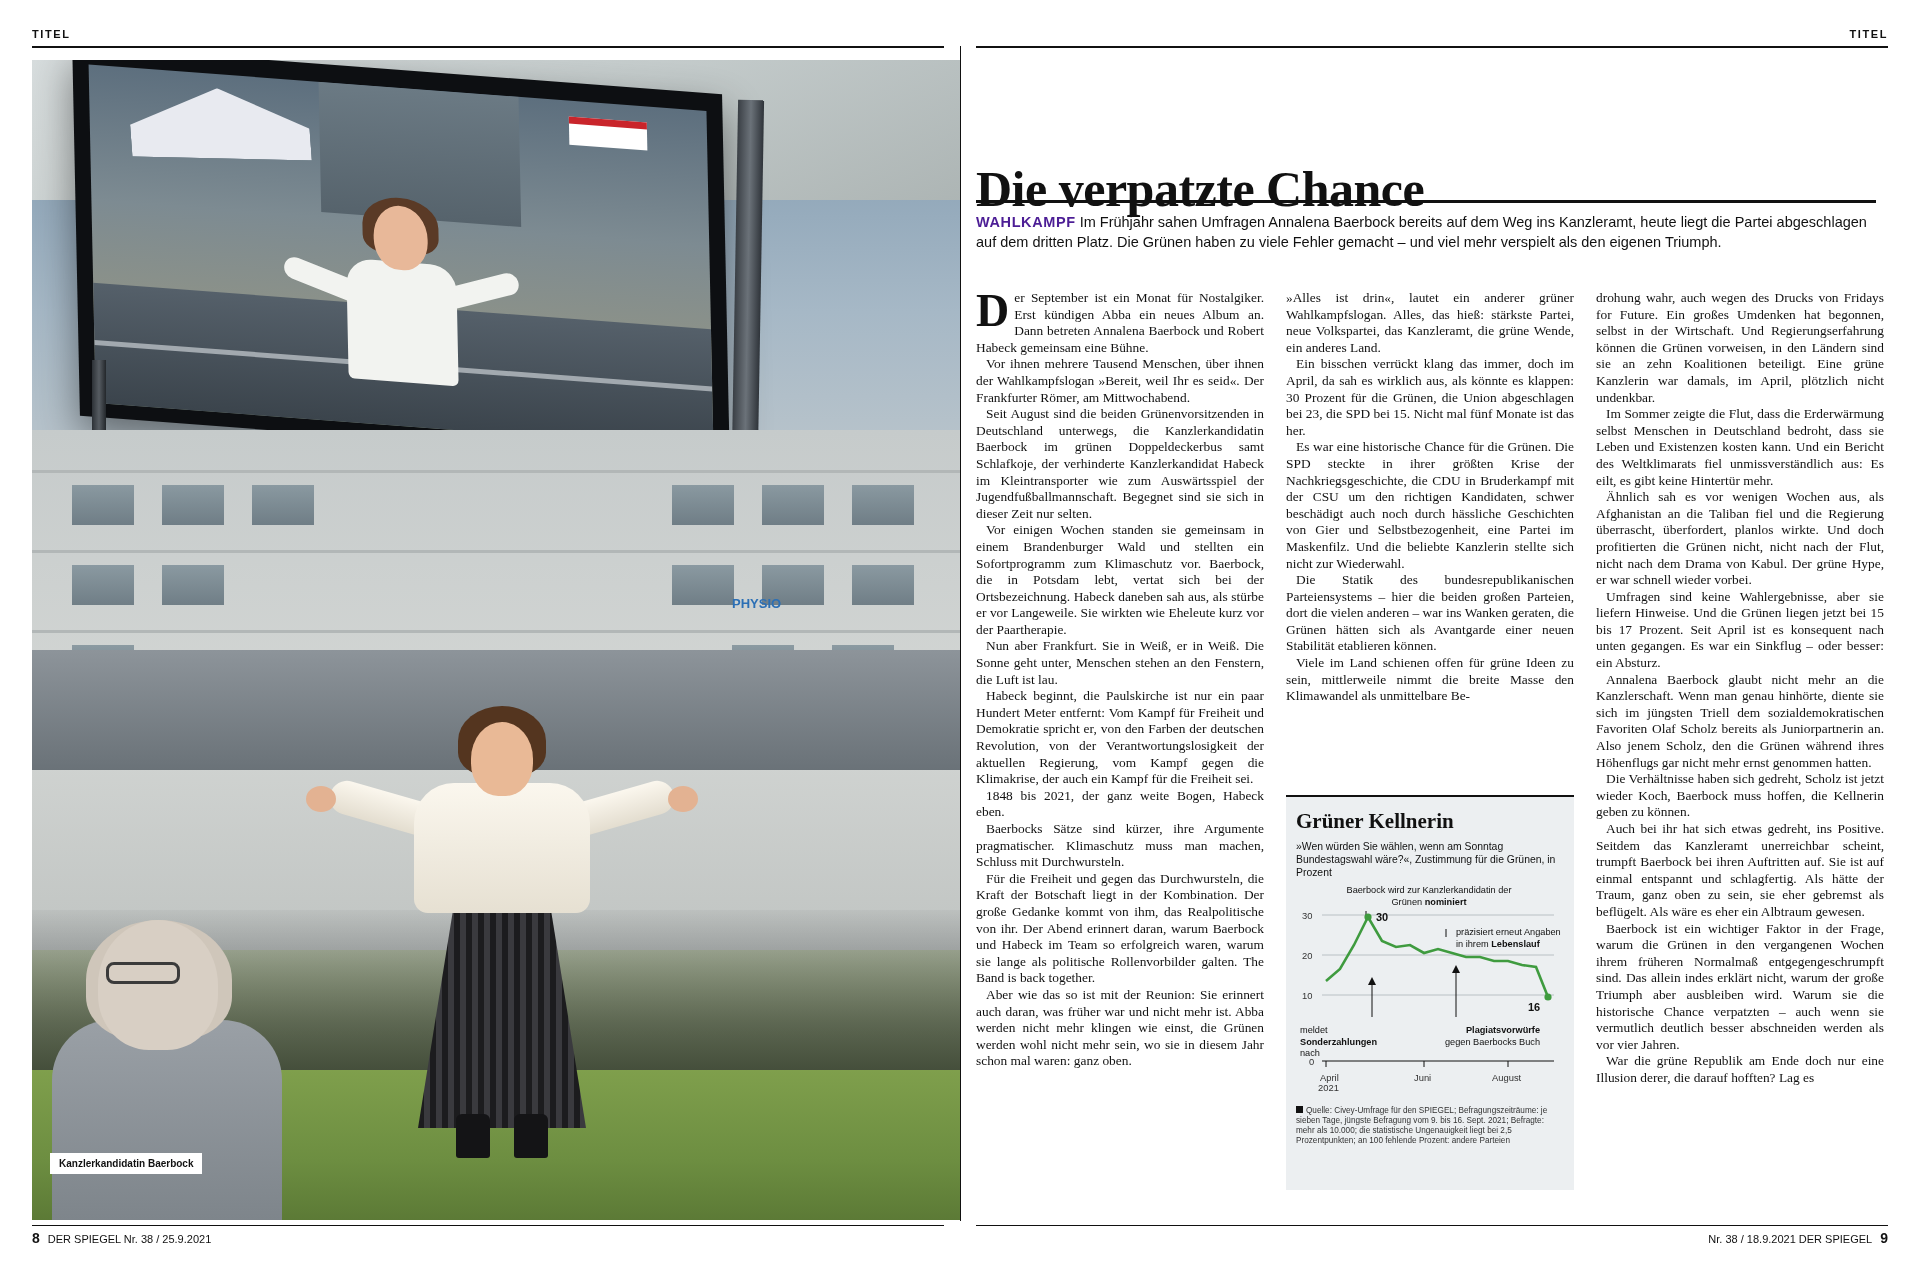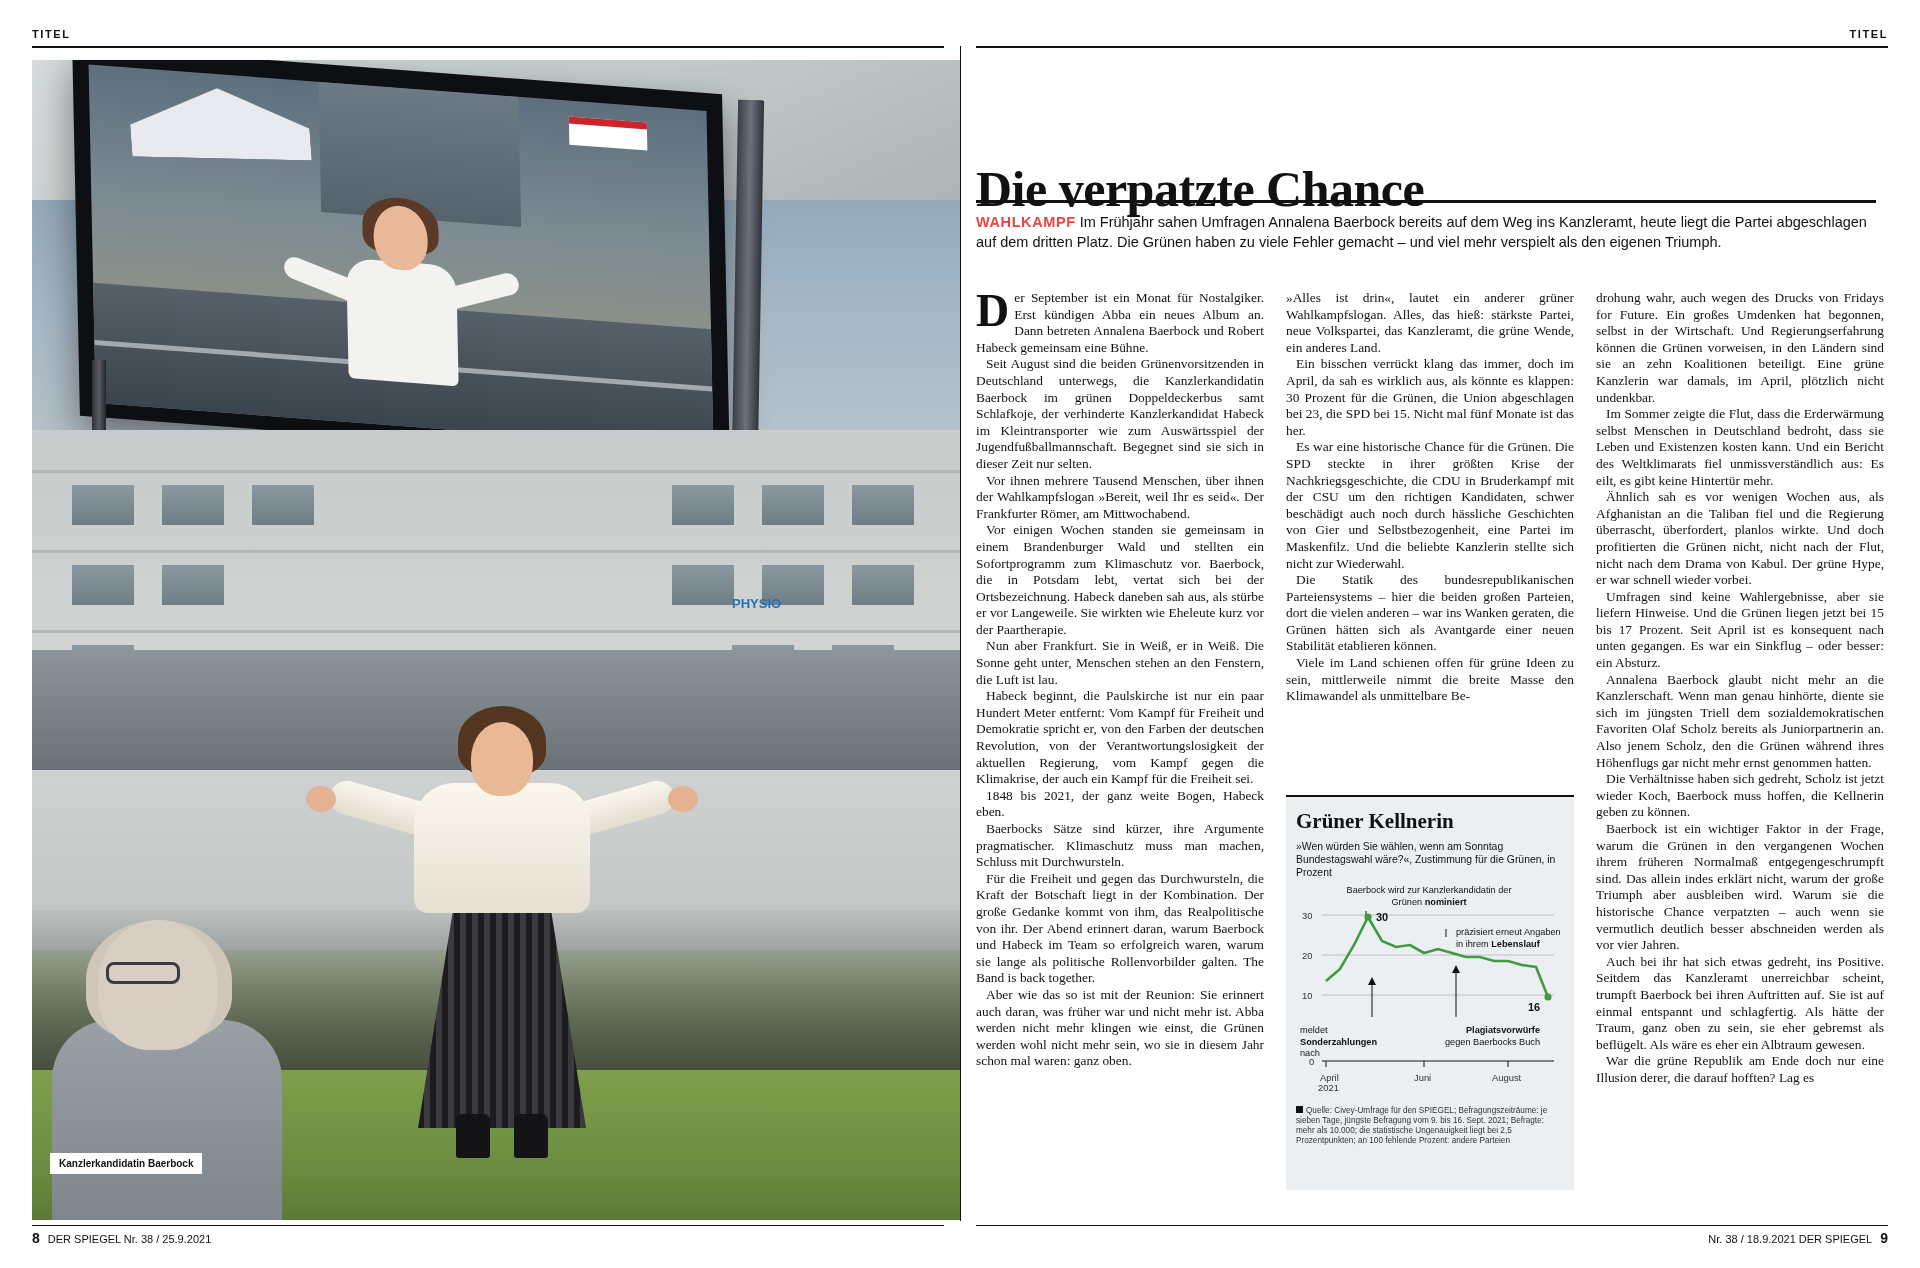--- a/index.html
+++ b/index.html
@@ -254,21 +254,21 @@
     color: #111;
   }
   .headline-rule {
     position: absolute; top: 200px; left: 16px; width: 900px; height: 3px; background: #111;
   }
   .dek {
     position: absolute; top: 212px; left: 16px; width: 900px;
     font-family: "Liberation Sans", sans-serif;
     font-size: 14.5px; line-height: 20px; color: #111;
   }
-  .dek .kicker { color: #ef4444; font-weight: bold; letter-spacing: .6px; }
+  .dek .kicker { color: #4c1d95; font-weight: bold; letter-spacing: .6px; }
 
   .cols {
     position: absolute; top: 290px; left: 16px;
     width: 908px; height: 900px;
     display: flex; gap: 22px;
   }
   .col { width: 288px; position: relative; }
   .col p {
     margin: 0;
     font-size: 13.4px; line-height: 16.6px;
@@ -410,22 +410,22 @@
 
     <div class="dek">
       <span class="kicker">WAHLKAMPF</span>
       <span>Im Frühjahr sahen Umfragen Annalena Baerbock bereits auf dem Weg ins Kanzleramt, heute liegt die Partei abgeschlagen auf dem dritten Platz. Die Grünen haben zu viele Fehler gemacht – und viel mehr verspielt als den eigenen Triumph.</span>
     </div>
 
     <div class="cols">
 
       <div class="col">
         <p class="first dropcap">Der September ist ein Monat für Nostalgiker. Erst kündigen Abba ein neues Album an. Dann betreten Annalena Baerbock und Robert Habeck gemeinsam eine Bühne.</p>
+        <p>Vor ihnen mehrere Tausend Menschen, über ihnen der Wahlkampfslogan »Bereit, weil Ihr es seid«. Der Frankfurter Römer, am Mittwochabend.</p>
         <p>Seit August sind die beiden Grünenvorsitzenden in Deutschland unterwegs, die Kanzlerkandidatin Baerbock im grünen Doppeldeckerbus samt Schlafkoje, der verhinderte Kanzlerkandidat Habeck im Kleintransporter wie zum Auswärtsspiel der Jugendfußballmannschaft. Begegnet sind sie sich in dieser Zeit nur selten.</p>
-        <p>Vor ihnen mehrere Tausend Menschen, über ihnen der Wahlkampfslogan »Bereit, weil Ihr es seid«. Der Frankfurter Römer, am Mittwochabend.</p>
         <p>Vor einigen Wochen standen sie gemeinsam in einem Brandenburger Wald und stellten ein Sofortprogramm zum Klimaschutz vor. Baerbock, die in Potsdam lebt, vertat sich bei der Ortsbezeichnung. Habeck daneben sah aus, als stürbe er vor Langeweile. Sie wirkten wie Eheleute kurz vor der Paartherapie.</p>
         <p>Nun aber Frankfurt. Sie in Weiß, er in Weiß. Die Sonne geht unter, Menschen stehen an den Fenstern, die Luft ist lau.</p>
         <p>Habeck beginnt, die Paulskirche ist nur ein paar Hundert Meter entfernt: Vom Kampf für Freiheit und Demokratie spricht er, von den Farben der deutschen Revolution, von der Verantwortungslosigkeit der aktuellen Regierung, vom Kampf gegen die Klimakrise, der auch ein Kampf für die Freiheit sei.</p>
         <p>1848 bis 2021, der ganz weite Bogen, Habeck eben.</p>
         <p>Baerbocks Sätze sind kürzer, ihre Argumente pragmatischer. Klimaschutz muss man machen, Schluss mit Durchwursteln.</p>
         <p>Für die Freiheit und gegen das Durchwursteln, die Kraft der Botschaft liegt in der Kombination. Der große Gedanke kommt von ihm, das Realpolitische von ihr. Der Abend erinnert daran, warum Baerbock und Habeck im Team so erfolgreich waren, warum sie lange als politische Rollenvorbilder galten. The Band is back together.</p>
         <p>Aber wie das so ist mit der Reunion: Sie erinnert auch daran, was früher war und nicht mehr ist. Abba werden nicht mehr klingen wie einst, die Grünen werden wohl nicht mehr sein, wo sie in diesem Jahr schon mal waren: ganz oben.</p>
       </div>
 
       <div class="col">
@@ -497,22 +497,22 @@
         </div>
       </div>
 
       <div class="col">
         <p class="first">drohung wahr, auch wegen des Drucks von Fridays for Future. Ein großes Umdenken hat begonnen, selbst in der Wirtschaft. Und Regierungserfahrung können die Grünen vorweisen, in den Ländern sind sie an zehn Koalitionen beteiligt. Eine grüne Kanzlerin war damals, im April, plötzlich nicht undenkbar.</p>
         <p>Im Sommer zeigte die Flut, dass die Erderwärmung selbst Menschen in Deutschland bedroht, dass sie Leben und Existenzen kosten kann. Und ein Bericht des Weltklimarats fiel unmissverständlich aus: Es eilt, es gibt keine Hintertür mehr.</p>
         <p>Ähnlich sah es vor wenigen Wochen aus, als Afghanistan an die Taliban fiel und die Regierung überrascht, überfordert, planlos wirkte. Und doch profitierten die Grünen nicht, nicht nach der Flut, nicht nach dem Drama von Kabul. Der grüne Hype, er war schnell wieder vorbei.</p>
         <p>Umfragen sind keine Wahlergebnisse, aber sie liefern Hinweise. Und die Grünen liegen jetzt bei 15 bis 17 Prozent. Seit April ist es konsequent nach unten gegangen. Es war ein Sinkflug – oder besser: ein Absturz.</p>
         <p>Annalena Baerbock glaubt nicht mehr an die Kanzlerschaft. Wenn man genau hinhörte, diente sie sich im jüngsten Triell dem sozialdemokratischen Favoriten Olaf Scholz bereits als Juniorpartnerin an. Also jenem Scholz, den die Grünen während ihres Höhenflugs gar nicht mehr ernst genommen hatten.</p>
         <p>Die Verhältnisse haben sich gedreht, Scholz ist jetzt wieder Koch, Baerbock muss hoffen, die Kellnerin geben zu können.</p>
+        <p>Auch bei ihr hat sich etwas gedreht, ins Positive. Seitdem das Kanzleramt unerreichbar scheint, trumpft Baerbock bei ihren Auftritten auf. Sie ist auf einmal entspannt und schlagfertig. Als hätte der Traum, ganz oben zu sein, sie eher gebremst als beflügelt. Als wäre es eher ein Albtraum gewesen.</p>
         <p>Baerbock ist ein wichtiger Faktor in der Frage, warum die Grünen in den vergangenen Wochen ihrem früheren Normalmaß entgegengeschrumpft sind. Das allein indes erklärt nicht, warum der große Triumph aber ausbleiben wird. Warum sie die historische Chance verpatzten – auch wenn sie vermutlich deutlich besser abschneiden werden als vor vier Jahren.</p>
-        <p>Auch bei ihr hat sich etwas gedreht, ins Positive. Seitdem das Kanzleramt unerreichbar scheint, trumpft Baerbock bei ihren Auftritten auf. Sie ist auf einmal entspannt und schlagfertig. Als hätte der Traum, ganz oben zu sein, sie eher gebremst als beflügelt. Als wäre es eher ein Albtraum gewesen.</p>
         <p>War die grüne Republik am Ende doch nur eine Illusion derer, die darauf hofften? Lag es</p>
       </div>
     </div>
 
     <div class="folio-rule folio-rule-right"></div>
     <div class="folio folio-right">
       <span>Nr. 38 / 18.9.2021   DER SPIEGEL</span>
       <span class="folio-num">9</span>
     </div>
   </div>

